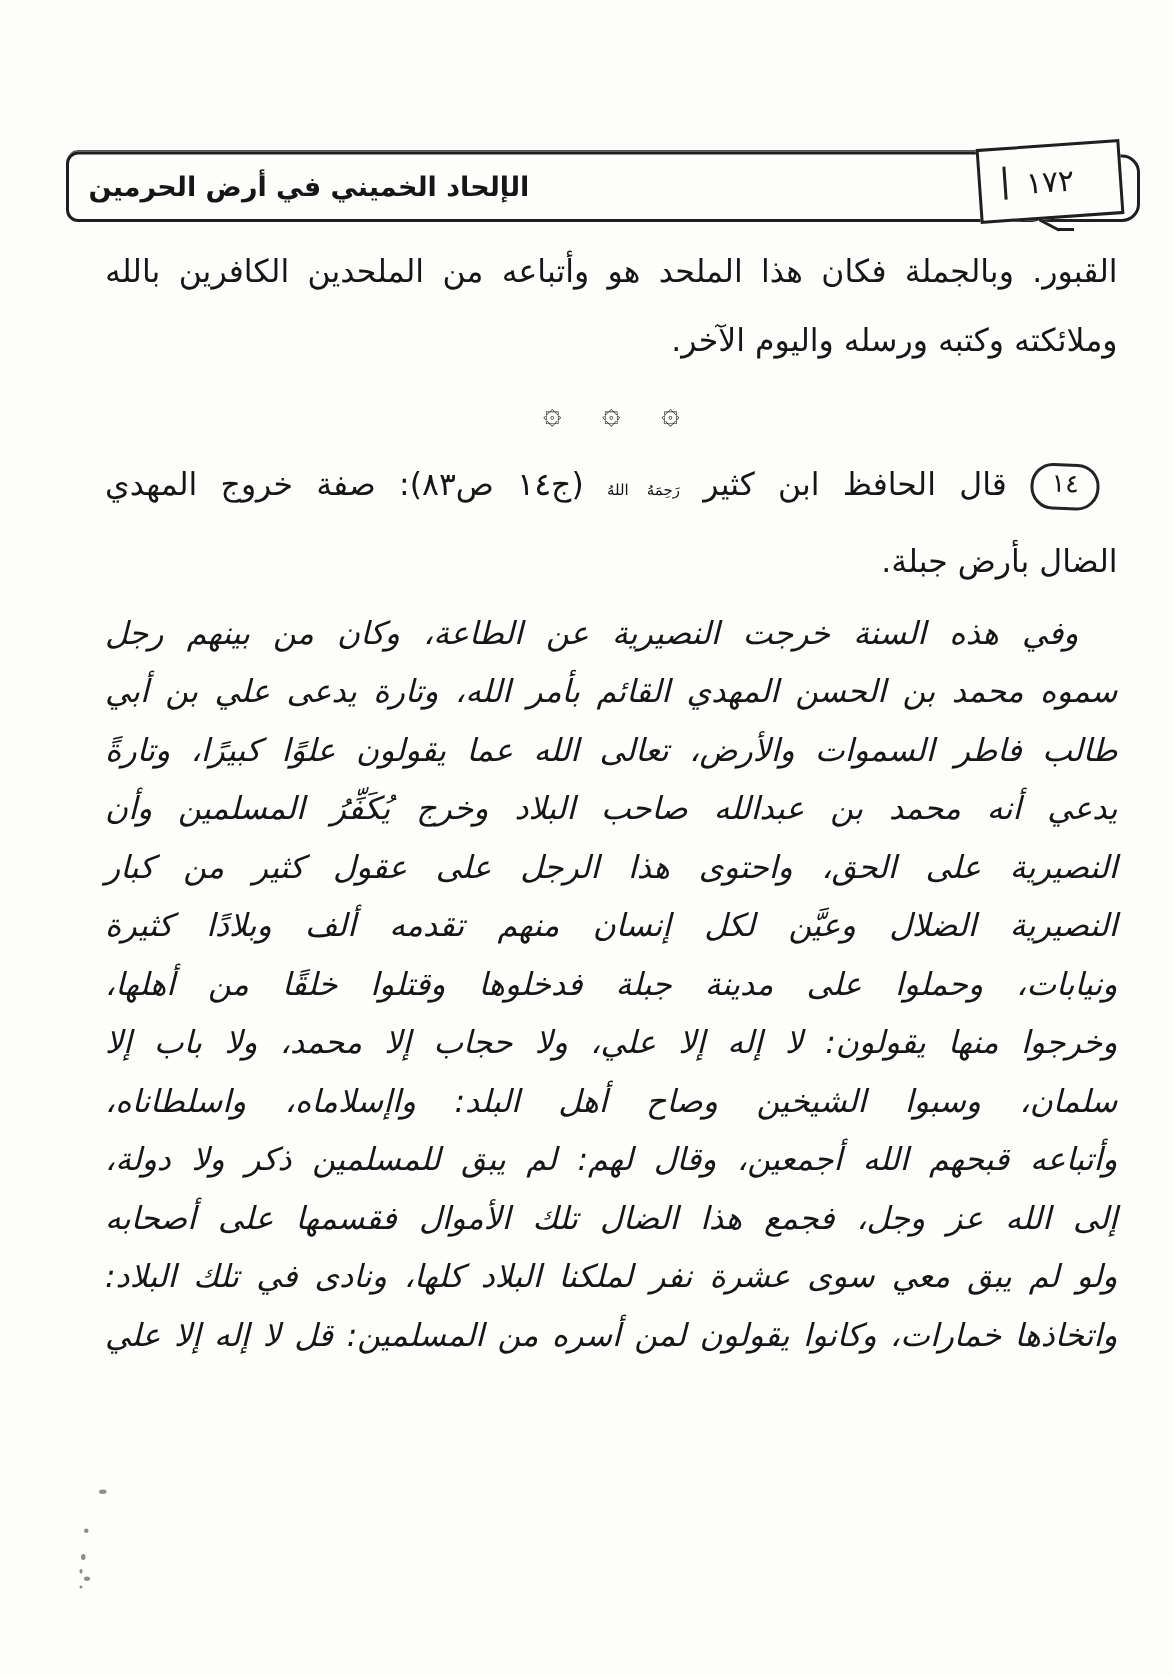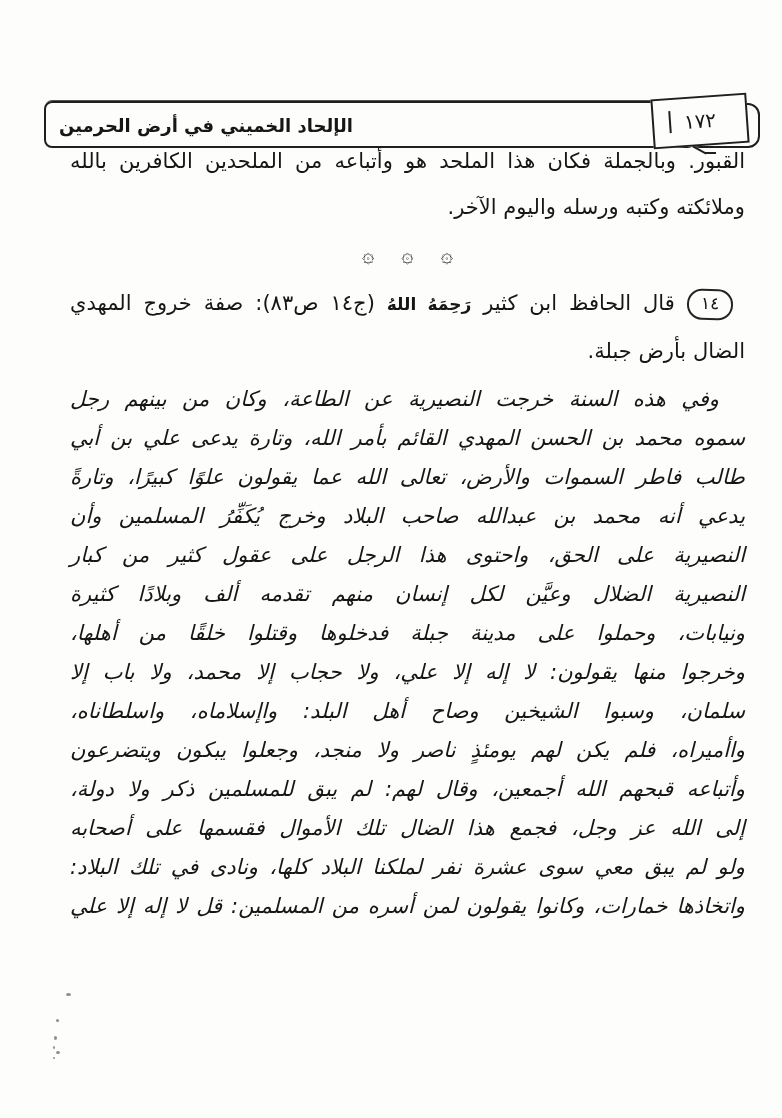--- a/index.html
+++ b/index.html
@@ -32,36 +32,36 @@
     position:absolute;top:96px;left:652px;width:92px;height:46px;
     background:#fdfdfb;border:2px solid #1f1f1f;
     transform:rotate(-4deg);
     display:flex;align-items:center;justify-content:center;
   }
   .page-number{font-size:20px;letter-spacing:2px;direction:ltr;}
   .banner-tick{position:absolute;left:15px;top:11px;width:2px;height:22px;background:#1f1f1f;}
   .banner-mark-a{position:absolute;top:149px;left:692px;width:15px;height:2px;background:#1f1f1f;transform:rotate(28deg);}
   .banner-mark-b{position:absolute;top:152px;left:705px;width:11px;height:2px;background:#1f1f1f;}
   
-  .content{position:absolute;top:138px;right:37px;left:54px;margin-left:16px;}
+  .content{position:absolute;top:158px;right:37px;left:54px;margin-left:16px;}
   .line{font-size:21px;line-height:46px;white-space:nowrap;}
   .j{text-align:justify;text-align-last:justify;}
   .r{text-align:center;text-align-last:right;}
   .divider{height:46px;line-height:46px;text-align:center;margin-top:2px;}
   .ornament{display:inline-block;margin:0 11px;font-size:21px;}
   .item{margin-top:2px;}
   .item .line{line-height:47px;}
   .item-line1{text-indent:12px;}
   .num-badge{
     display:inline-block;border:2px solid #242424;border-radius:15px;
     padding:0 12px;font-size:17px;line-height:25px;height:27px;
     transform:rotate(2deg);vertical-align:middle;text-indent:0;
     direction:ltr;letter-spacing:1px;
   }
-  .honorific{font-size:17px;letter-spacing:-.5px;font-weight:bold;}
+  .honorific{font-size:10px;letter-spacing:-.5px;}
   .main{margin-top:5px;font-style:italic;}
   .main .line{line-height:39px;}
   .main .line:first-child{text-indent:26px;}
   
   .speck{position:absolute;background:#8d8d8d;border-radius:50%;}
   .s1{left:66px;top:993px;width:5px;height:3px;}
   .s2{left:56px;top:1019px;width:3px;height:3px;}
   .s3{left:54px;top:1036px;width:3px;height:4px;}
   .s4{left:53px;top:1046px;width:2px;height:3px;}
   .s5{left:56px;top:1051px;width:4px;height:3px;}
@@ -111,21 +111,20 @@
     <div class="main">
       <div class="line j">وفي هذه السنة خرجت النصيرية عن الطاعة، وكان من بينهم رجل</div>
       <div class="line j">سموه محمد بن الحسن المهدي القائم بأمر الله، وتارة يدعى علي بن أبي</div>
       <div class="line j">طالب فاطر السموات والأرض، تعالى الله عما يقولون علوًا كبيرًا، وتارةً</div>
       <div class="line j">يدعي أنه محمد بن عبدالله صاحب البلاد وخرج يُكَفِّرُ المسلمين وأن</div>
       <div class="line j">النصيرية على الحق، واحتوى هذا الرجل على عقول كثير من كبار</div>
       <div class="line j">النصيرية الضلال وعيَّن لكل إنسان منهم تقدمه ألف وبلادًا كثيرة</div>
       <div class="line j">ونيابات، وحملوا على مدينة جبلة فدخلوها وقتلوا خلقًا من أهلها،</div>
       <div class="line j">وخرجوا منها يقولون: لا إله إلا علي، ولا حجاب إلا محمد، ولا باب إلا</div>
       <div class="line j">سلمان، وسبوا الشيخين وصاح أهل البلد: واإسلاماه، واسلطاناه،</div>
-      <div class="line j">واأميراه، فلم يكن لهم يومئذٍ ناصر ولا منجد، وجعلوا يبكون ويتضرعون</div>
       <div class="line j">وأتباعه قبحهم الله أجمعين، وقال لهم: لم يبق للمسلمين ذكر ولا دولة،</div>
       <div class="line j">إلى الله عز وجل، فجمع هذا الضال تلك الأموال فقسمها على أصحابه</div>
       <div class="line j">ولو لم يبق معي سوى عشرة نفر لملكنا البلاد كلها، ونادى في تلك البلاد:</div>
       <div class="line j">واتخاذها خمارات، وكانوا يقولون لمن أسره من المسلمين: قل لا إله إلا علي</div>
     </div>
 
   </div>
 
   <div class="speck s1"></div>
   <div class="speck s2"></div>

